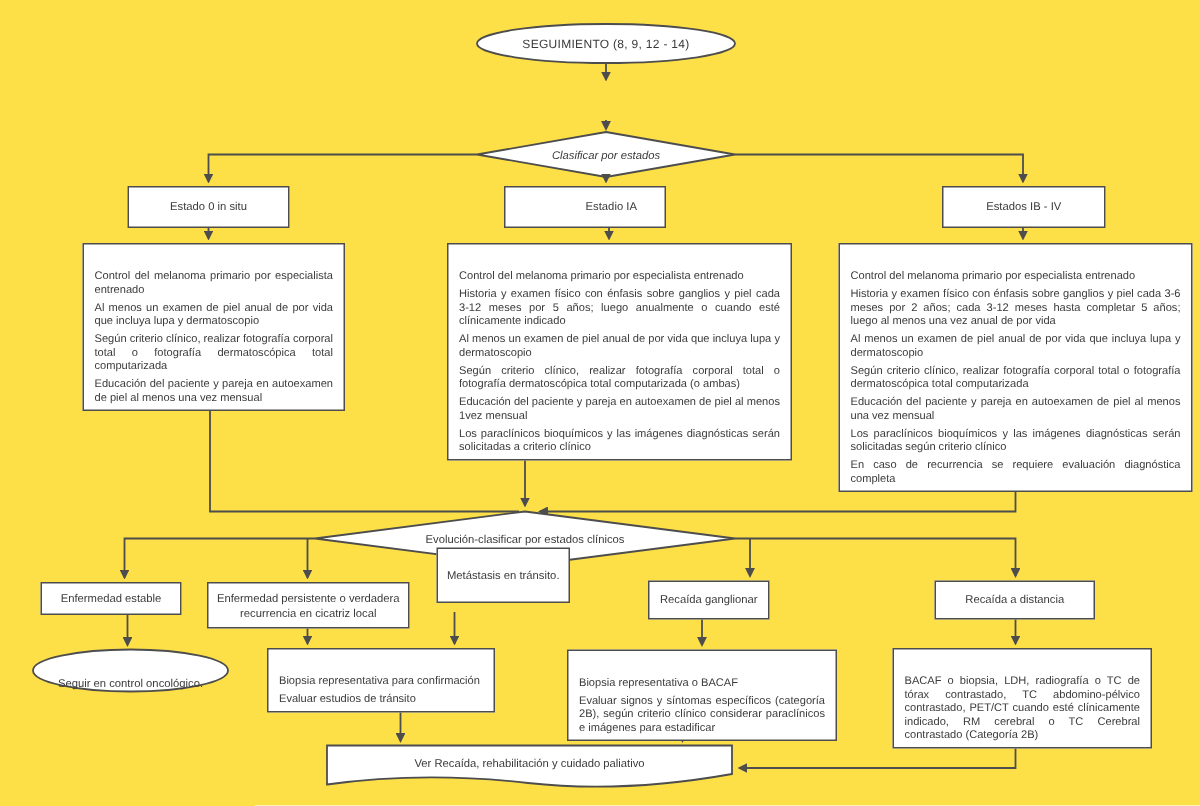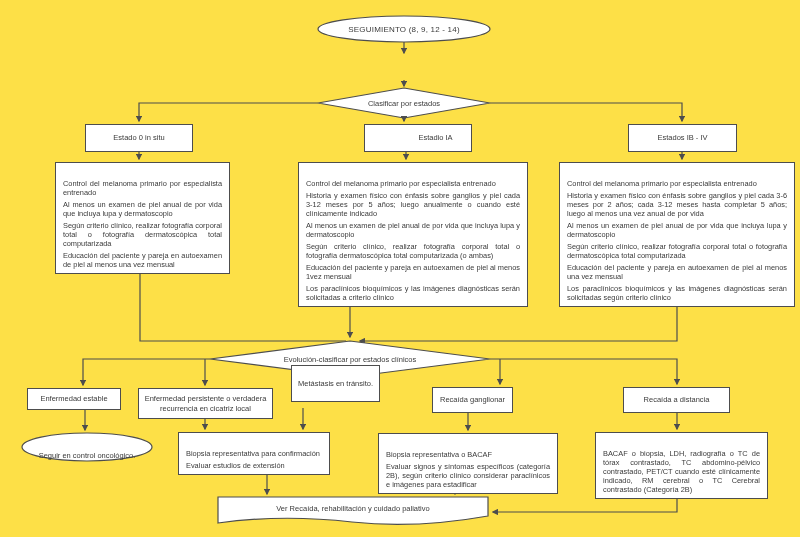--- a/index.html
+++ b/index.html
@@ -77,24 +77,24 @@
       <line x1="455" y1="472" x2="455" y2="494" marker-end="url(#arr)"></line>
       <polyline points="677,482 677,512 493,512" marker-end="url(#arr)"></polyline>
 
       <path d="M218,497 L488,497 L488,516 Q415,529 352,522 Q282,514 218,523 Z" fill="#fff"></path>
     </g>
   </svg>
 
   <div class="overlay caps" style="left:318px;top:17px;width:172px;height:25px;">SEGUIMIENTO (8, 9, 12 - 14)</div>
 
 
-  <div class="overlay" style="left:318px;top:89px;width:172px;height:28px;">Clasificar por estados</div>
+  <div class="overlay" style="left:318px;top:89px;width:172px;height:28px;font-style:italic;">Clasificar por estados</div>
 
   <div class="node" style="left:85px;top:124px;width:108px;height:28px;text-align:center;">Estado 0 in situ</div>
-  <div class="node" style="left:364px;top:124px;width:108px;height:28px;padding-left:40px;">Estadio IA</div>
+  <div class="node" style="left:336px;top:124px;width:108px;height:28px;padding-left:40px;">Estadio IA</div>
   <div class="node" style="left:628px;top:124px;width:109px;height:28px;">Estados IB - IV</div>
 
   <div class="detail" style="left:55px;top:162px;width:175px;min-height:104px;">
     <p>Control del melanoma primario por especialista entrenado</p>
     <p>Al menos un examen de piel anual de por vida que incluya lupa y dermatoscopio</p>
     <p>Según criterio clínico, realizar fotografía corporal total o fotografía dermatoscópica total computarizada</p>
     <p>Educación del paciente y pareja en autoexamen de piel al menos una vez mensual</p>
   </div>
 
   <div class="detail" style="left:298px;top:162px;width:230px;min-height:134px;">
@@ -106,35 +106,36 @@
     <p>Los paraclínicos bioquímicos y las imágenes diagnósticas serán solicitadas a criterio clínico</p>
   </div>
 
   <div class="detail" style="left:559px;top:162px;width:236px;min-height:138px;">
     <p>Control del melanoma primario por especialista entrenado</p>
     <p>Historia y examen físico con énfasis sobre ganglios y piel cada 3-6 meses por 2 años; cada 3-12 meses hasta completar 5 años; luego al menos una vez anual de por vida</p>
     <p>Al menos un examen de piel anual de por vida que incluya lupa y dermatoscopio</p>
     <p>Según criterio clínico, realizar fotografía corporal total o fotografía dermatoscópica total computarizada</p>
     <p>Educación del paciente y pareja en autoexamen de piel al menos una vez mensual</p>
     <p>Los paraclínicos bioquímicos y las imágenes diagnósticas serán solicitadas según criterio clínico</p>
+    <p>En caso de recurrencia se requiere evaluación diagnóstica completa</p>
   </div>
 
   <div class="overlay" style="left:215px;top:343px;width:270px;height:32px;">Evolución-clasificar por estados clínicos</div>
 
   <div class="node" style="left:27px;top:388px;width:94px;height:22px;">Enfermedad estable</div>
   <div class="node" style="left:138px;top:388px;width:135px;height:31px;">Enfermedad persistente o verdadera recurrencia en cicatriz local</div>
   <div class="node" style="left:291px;top:365px;width:89px;height:37px;">Metástasis en tránsito.</div>
   <div class="node" style="left:432px;top:387px;width:81px;height:26px;text-align:center;">Recaída ganglionar</div>
   <div class="node" style="left:623px;top:387px;width:107px;height:26px;">Recaída a distancia</div>
 
   <div class="overlay" style="left:24px;top:434px;width:126px;height:42px;">Seguir en control oncológico.</div>
 
   <div class="detail action" style="left:178px;top:432px;width:152px;min-height:38px;">
     <p>Biopsia representativa para confirmación</p>
-    <p>Evaluar estudios de extensión</p>
+    <p>Evaluar estudios de tránsito</p>
   </div>
 
   <div class="detail" style="left:378px;top:433px;width:180px;min-height:47px;">
     <p style="text-align:left">Biopsia representativa o BACAF</p>
     <p>Evaluar signos y síntomas específicos (categoría 2B), según criterio clínico considerar paraclínicos e imágenes para estadificar</p>
   </div>
 
   <div class="detail" style="left:595px;top:432px;width:173px;min-height:50px;">
     <p>BACAF o biopsia, LDH, radiografía o TC de tórax contrastado, TC abdomino-pélvico contrastado, PET/CT cuando esté clínicamente indicado, RM cerebral o TC Cerebral contrastado (Categoría 2B)</p>
   </div>

